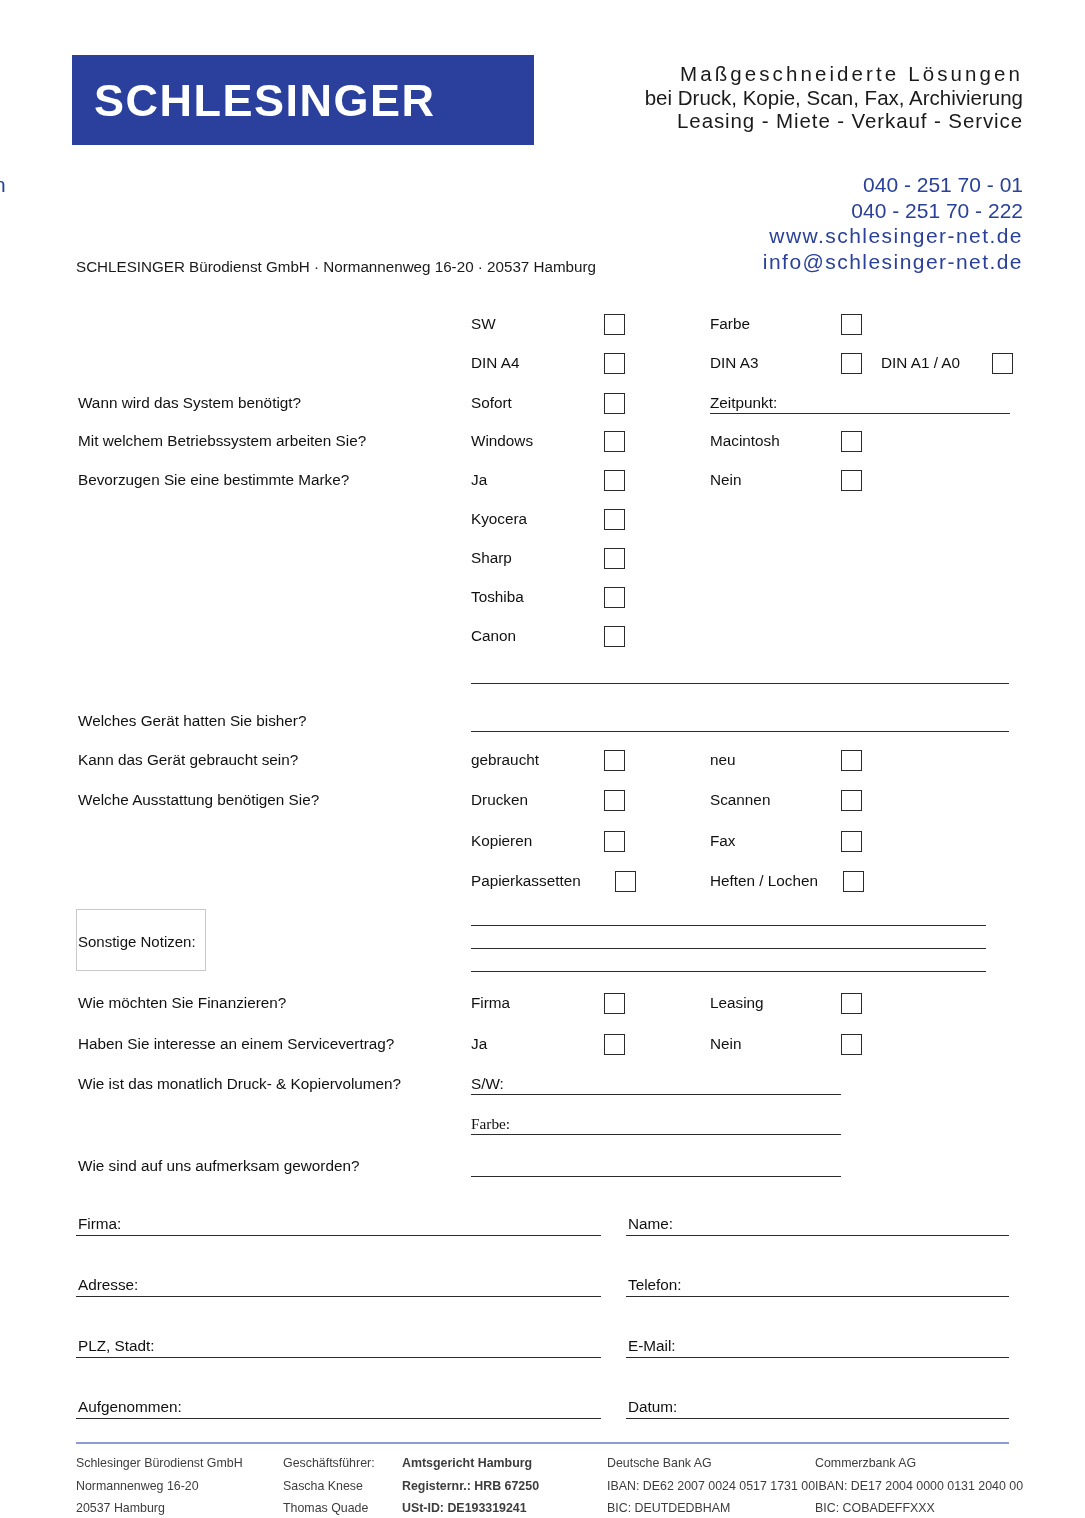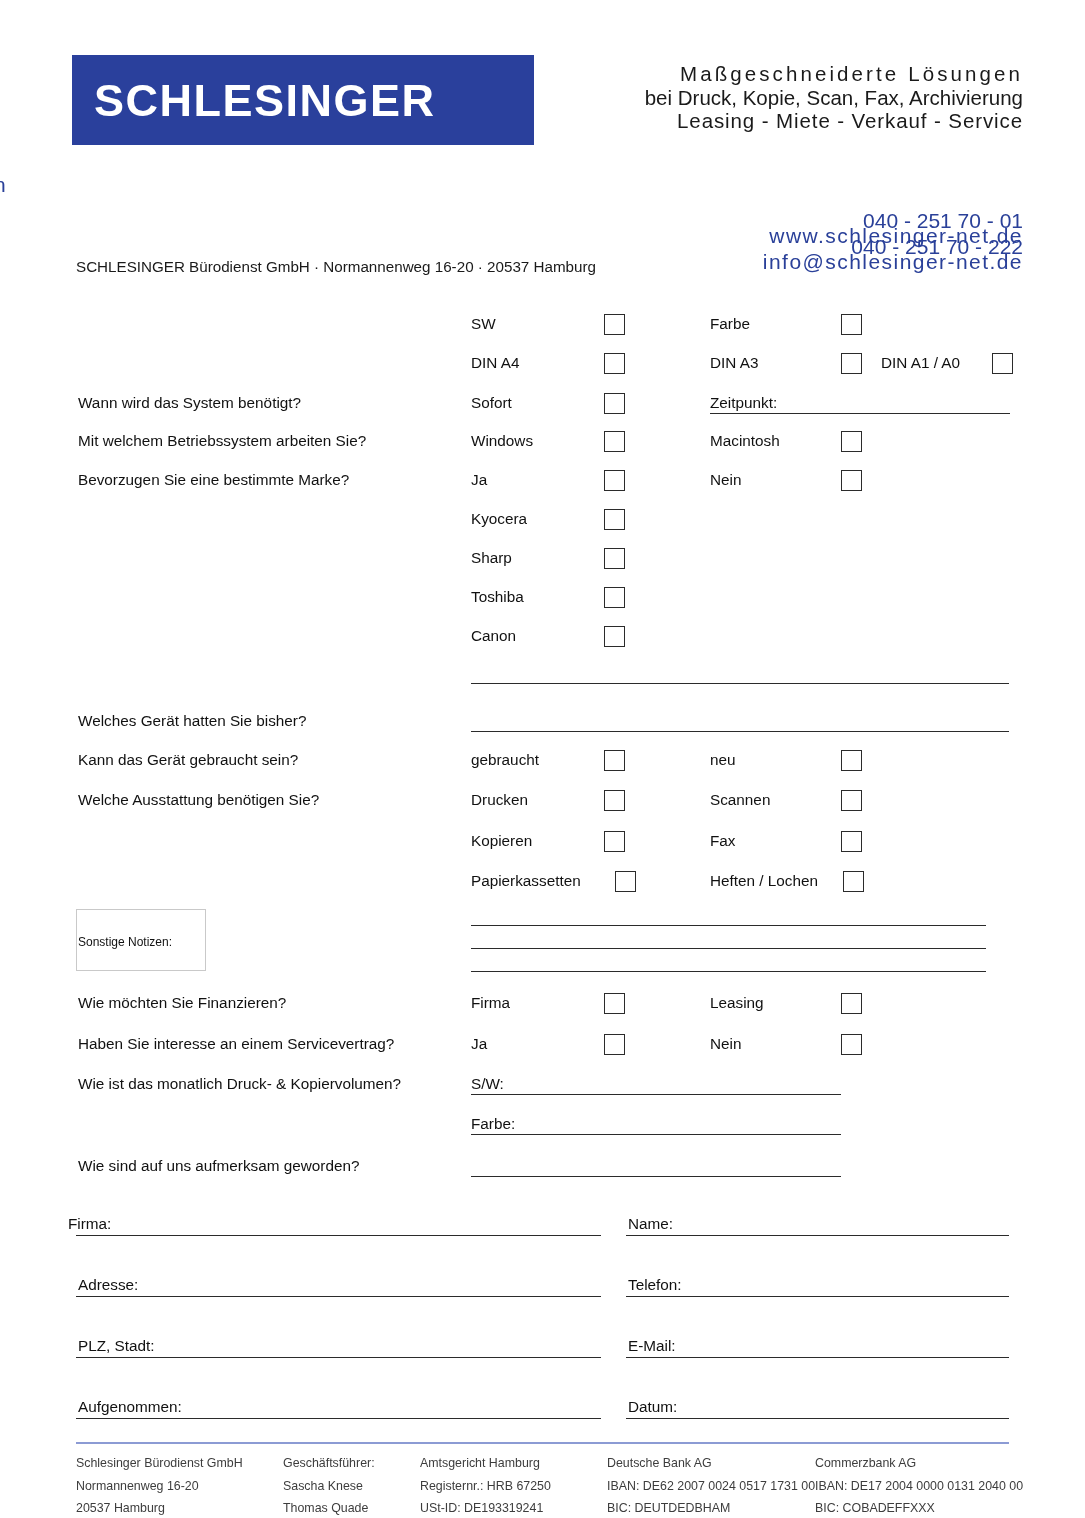--- a/index.html
+++ b/index.html
@@ -75,21 +75,20 @@
   }
   .contact .lbl {
     position: absolute;
     left: 0;
     top: 0;
   }
   .contact .num {
     position: absolute;
     right: 0;
     top: 0;
-    margin-top: 36px;
   }
   .contact .web {
     display: block;
     letter-spacing: 1.45px;
   }
 
   .company-line {
     position: absolute;
     left: 76px;
     top: 258px;
@@ -177,21 +176,21 @@
     width: 130px;
     height: 62px;
     border: 1px solid #c9c9c9;
     box-sizing: border-box;
     background: #ffffff;
   }
   .notes-label {
     position: absolute;
     left: 78px;
     top: 929px;
-    font-size: 12px;
+    font-size: 15px;
     line-height: 26px;
     background: #ffffff;
     padding-right: 2px;
     white-space: nowrap;
     color: #111;
   }
 
   
   .field {
     position: absolute;
@@ -370,31 +369,31 @@
       <span class="opt-b">Nein</span>
       <span class="cb cb-b"></span>
     </div>
 
     <div class="row" style="top:1071px;">
       <span class="q">Wie ist das monatlich Druck- &amp; Kopiervolumen?</span>
       <span class="opt-a">S/W:</span>
     </div>
     <div class="rule" style="left:471px; top:1094px; width:370px;"></div>
 
-    <div class="row" style="top:1111px;">
+    <div class="row" style="top:1111px;font-family:Liberation Serif, serif;">
       <span class="opt-a">Farbe:</span>
     </div>
     <div class="rule" style="left:471px; top:1134px; width:370px;"></div>
 
     <div class="row" style="top:1153px;">
       <span class="q">Wie sind auf uns aufmerksam geworden?</span>
     </div>
     <div class="rule" style="left:471px; top:1176px; width:370px;"></div>
 
-    <span class="field" style="left:68px; top:1214px;">Firma:</span>
+    <span class="field" style="left:78px; top:1214px;">Firma:</span>
     <div class="rule" style="left:76px; top:1235px; width:525px;"></div>
     <span class="field" style="left:628px; top:1214px;">Name:</span>
     <div class="rule" style="left:626px; top:1235px; width:383px;"></div>
 
     <span class="field" style="left:78px; top:1275px;">Adresse:</span>
     <div class="rule" style="left:76px; top:1296px; width:525px;"></div>
     <span class="field" style="left:628px; top:1275px;">Telefon:</span>
     <div class="rule" style="left:626px; top:1296px; width:383px;"></div>
 
     <span class="field" style="left:78px; top:1336px;">PLZ, Stadt:</span>
@@ -414,21 +413,21 @@
     <div class="fcol" style="left:76px;">
       <span>Schlesinger Bürodienst GmbH</span>
       <span>Normannenweg 16-20</span>
       <span>20537 Hamburg</span>
     </div>
     <div class="fcol" style="left:283px;">
       <span>Geschäftsführer:</span>
       <span>Sascha Knese</span>
       <span>Thomas Quade</span>
     </div>
-    <div class="fcol" style="left:420px;">
+    <div class="fcol" style="left:402px;font-weight:bold;">
       <span>Amtsgericht Hamburg</span>
       <span>Registernr.: HRB 67250</span>
       <span>USt-ID: DE193319241</span>
     </div>
     <div class="fcol" style="left:607px;">
       <span>Deutsche Bank AG</span>
       <span>IBAN: DE62 2007 0024 0517 1731 00</span>
       <span>BIC: DEUTDEDBHAM</span>
     </div>
     <div class="fcol" style="left:815px;">

